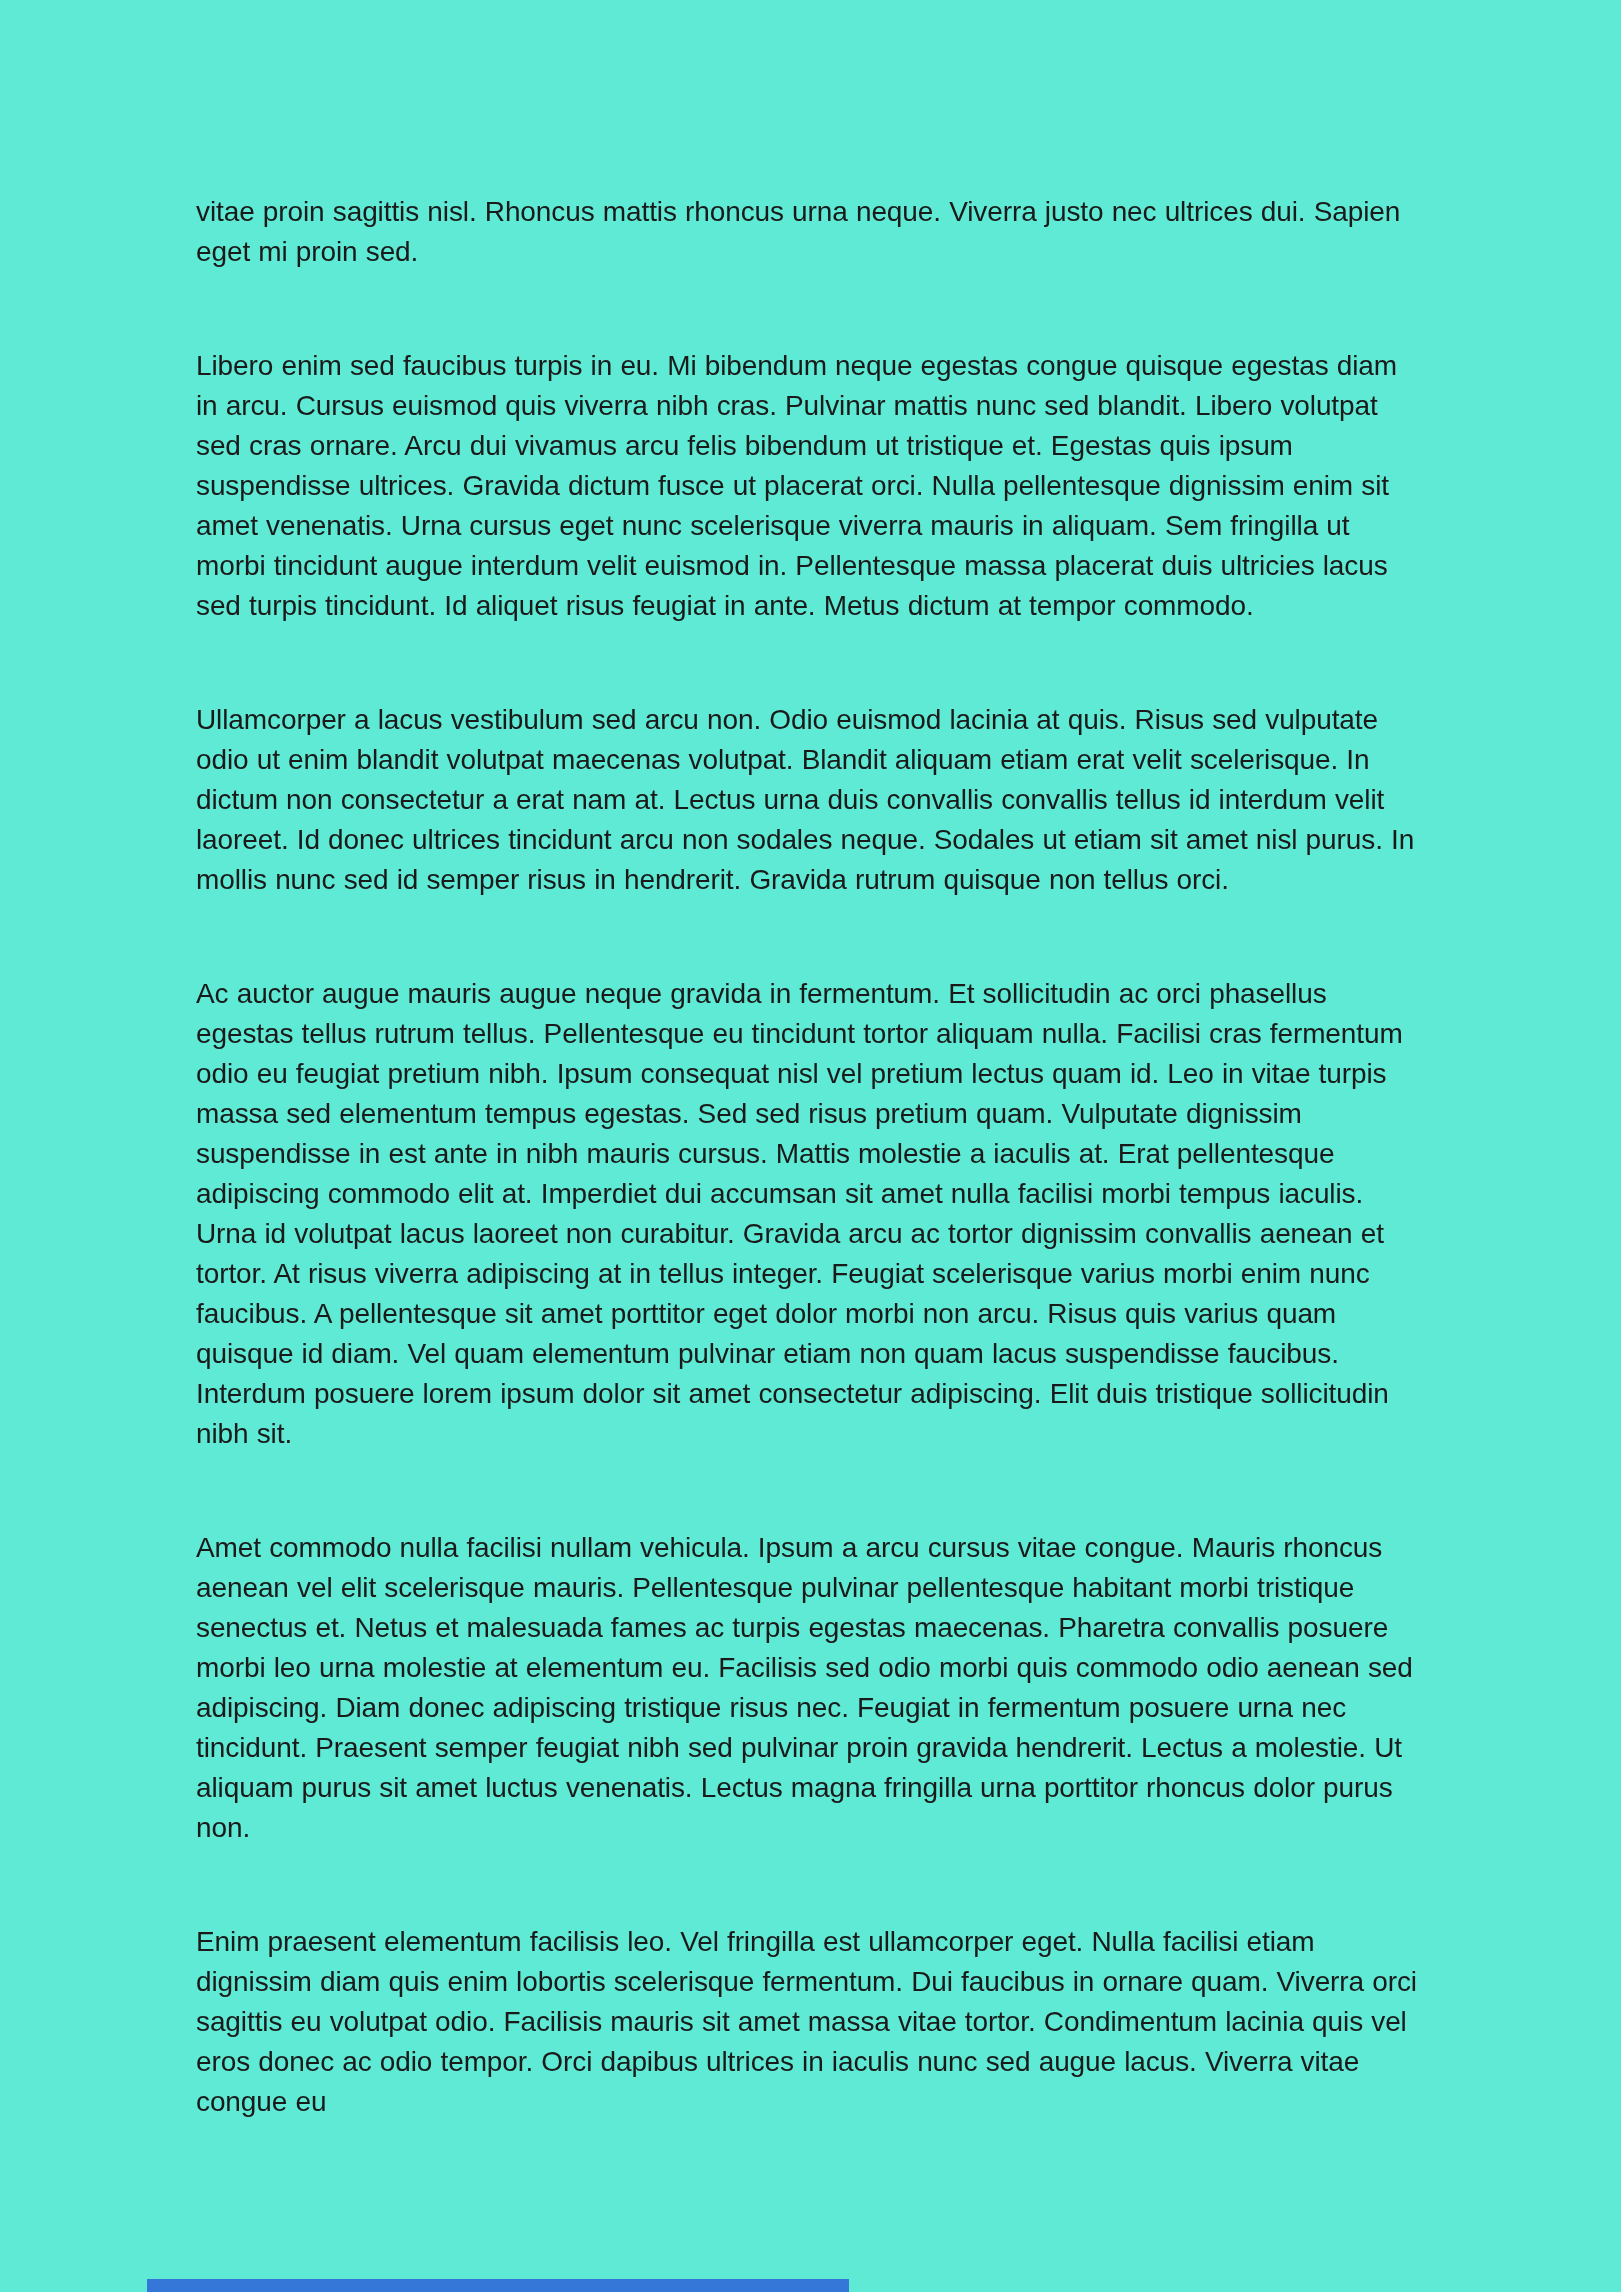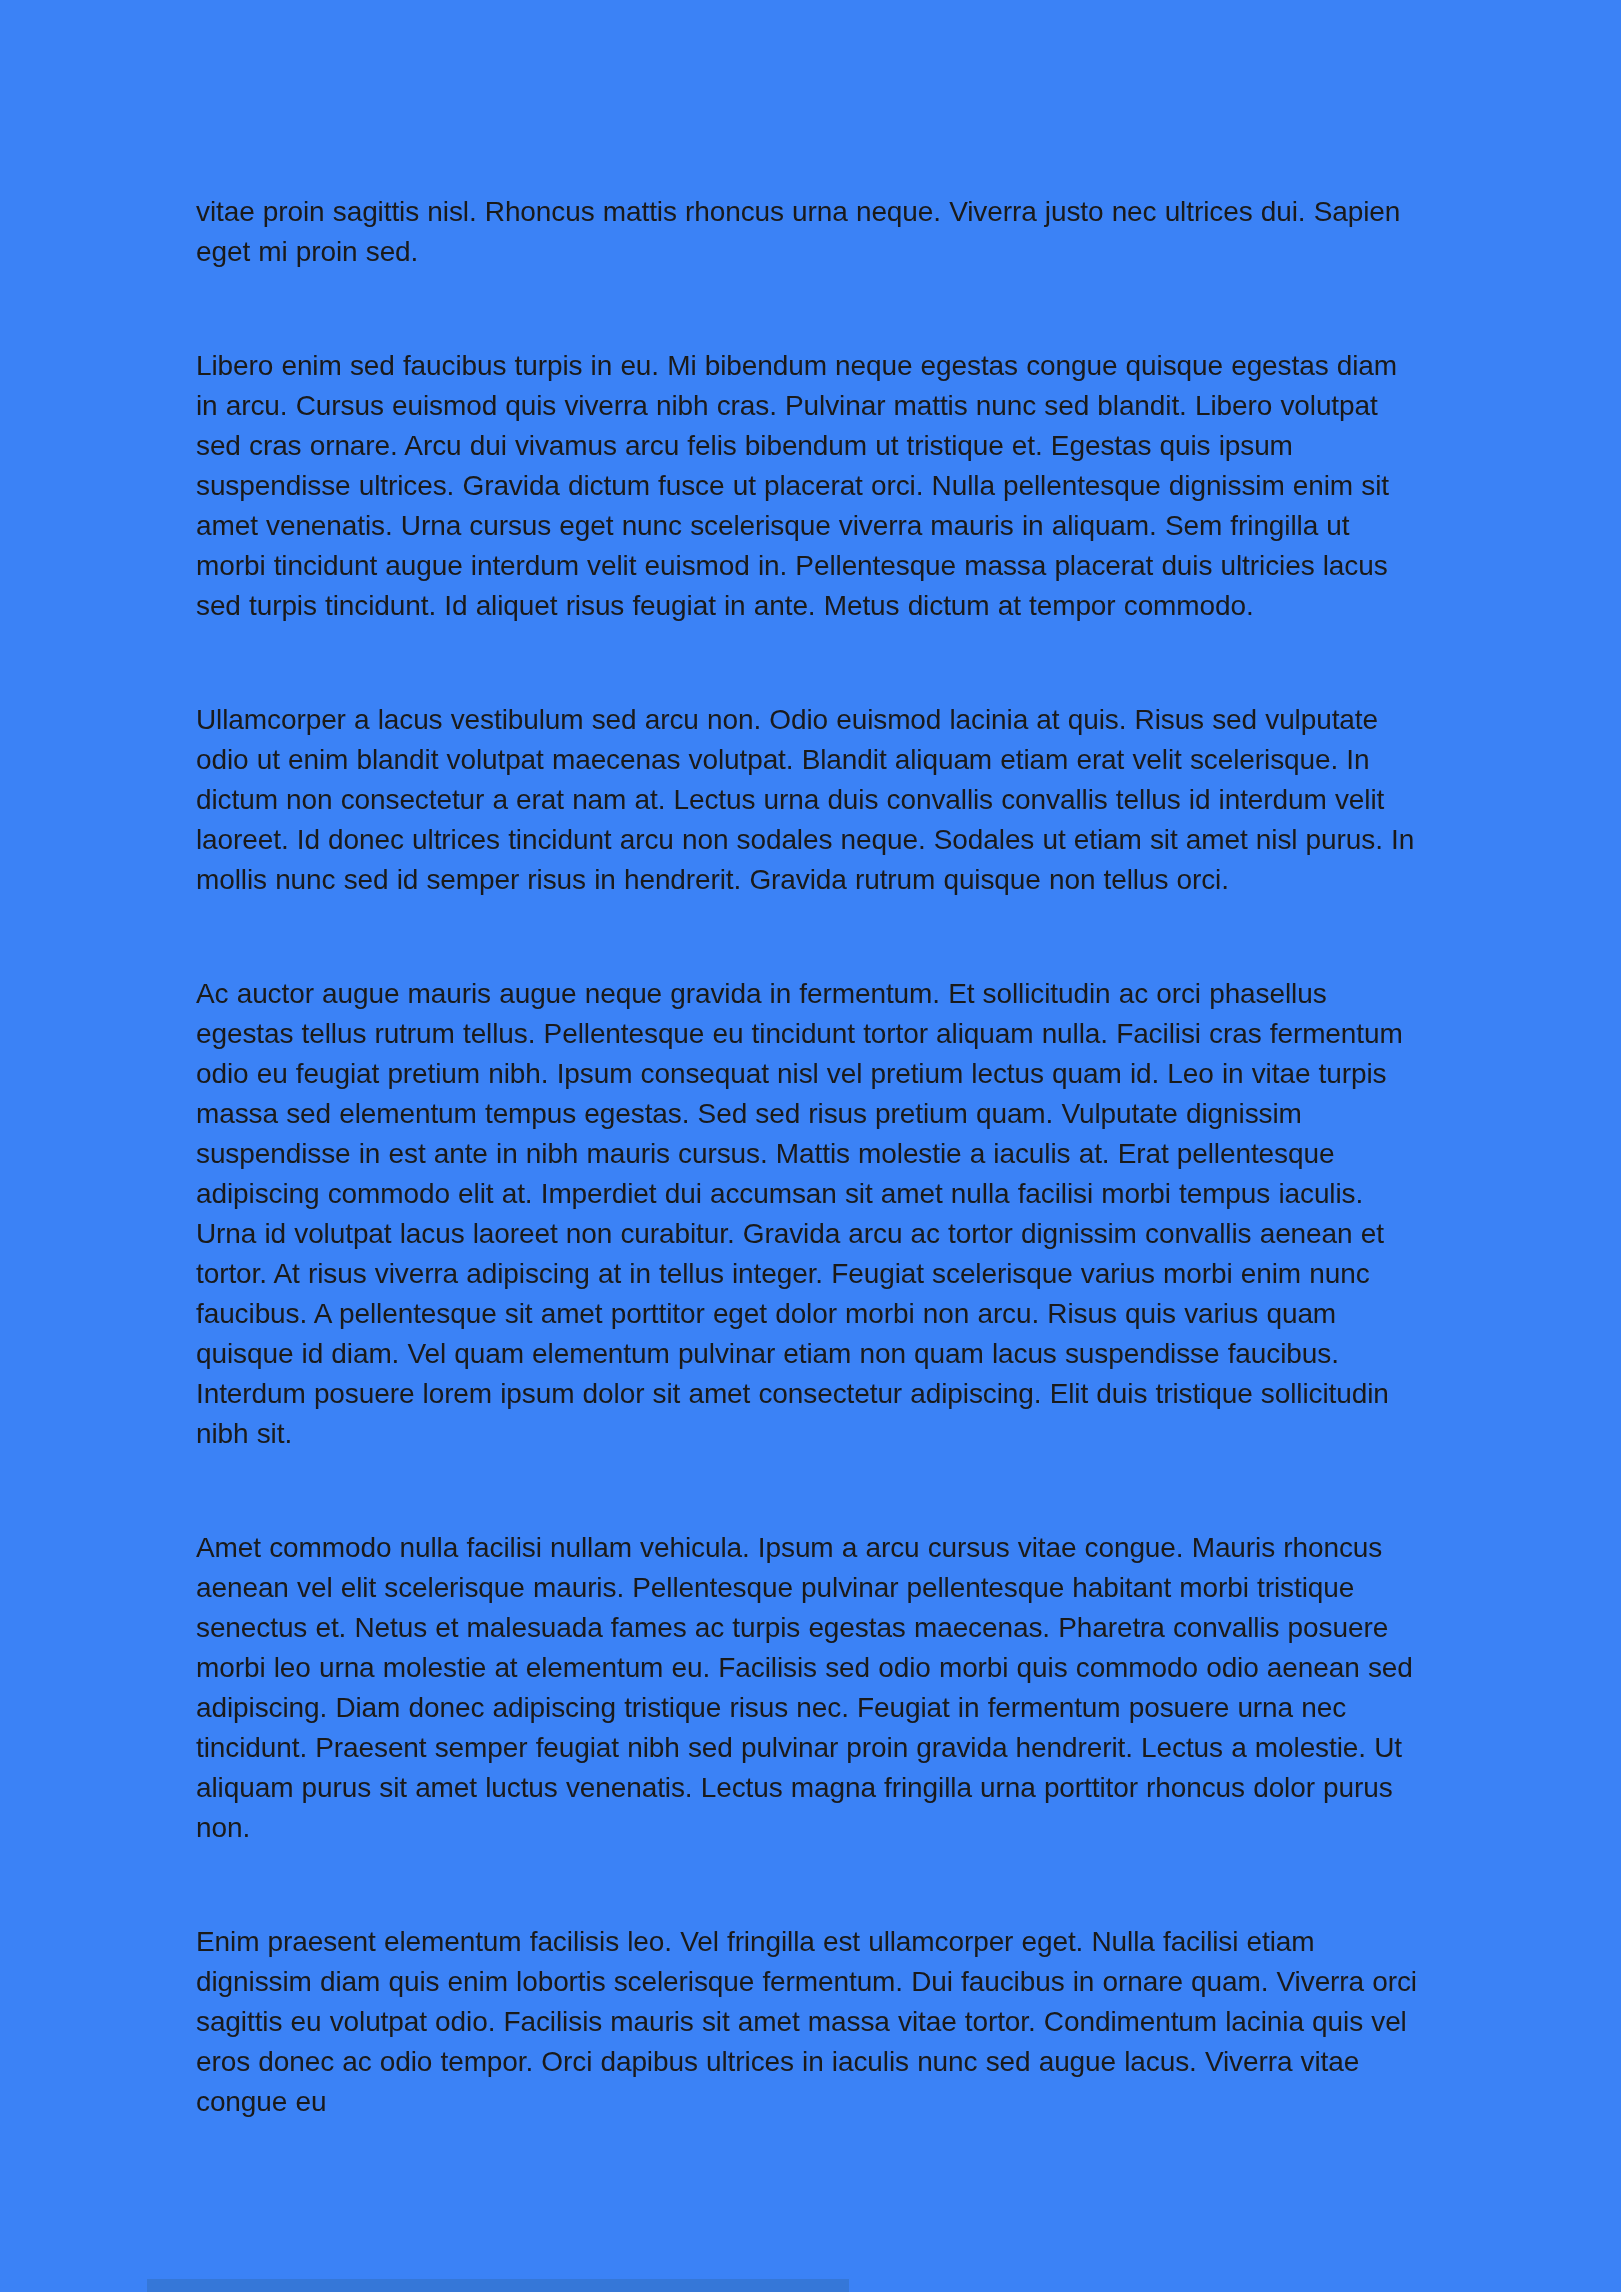--- a/index.html
+++ b/index.html
@@ -36,21 +36,21 @@
     left: 147px;
     bottom: 0;
     width: 702px;
     height: 13.7px;
     background: #3577d8;
   }
 </style>
 </head>
 <body>
 
-<div class="page" style="background: #3b82f6; color: rgb(26, 26, 26); text-decoration: underline;">
+<div class="page" style="background: #5eead4; color: rgb(26, 26, 26); text-decoration: underline;">
   <div class="doc-content">
     <p>vitae proin sagittis nisl. Rhoncus mattis rhoncus urna neque. Viverra justo nec ultrices dui. Sapien eget mi proin sed.</p>
     <p>Libero enim sed faucibus turpis in eu. Mi bibendum neque egestas congue quisque egestas diam in arcu. Cursus euismod quis viverra nibh cras. Pulvinar mattis nunc sed blandit. Libero volutpat sed cras ornare. Arcu dui vivamus arcu felis bibendum ut tristique et. Egestas quis ipsum suspendisse ultrices. Gravida dictum fusce ut placerat orci. Nulla pellentesque dignissim enim sit amet venenatis. Urna cursus eget nunc scelerisque viverra mauris in aliquam. Sem fringilla ut morbi tincidunt augue interdum velit euismod in. Pellentesque massa placerat duis ultricies lacus sed turpis tincidunt. Id aliquet risus feugiat in ante. Metus dictum at tempor commodo.</p>
     <p>Ullamcorper a lacus vestibulum sed arcu non. Odio euismod lacinia at quis. Risus sed vulputate odio ut enim blandit volutpat maecenas volutpat. Blandit aliquam etiam erat velit scelerisque. In dictum non consectetur a erat nam at. Lectus urna duis convallis convallis tellus id interdum velit laoreet. Id donec ultrices tincidunt arcu non sodales neque. Sodales ut etiam sit amet nisl purus. In mollis nunc sed id semper risus in hendrerit. Gravida rutrum quisque non tellus orci.</p>
     <p>Ac auctor augue mauris augue neque gravida in fermentum. Et sollicitudin ac orci phasellus egestas tellus rutrum tellus. Pellentesque eu tincidunt tortor aliquam nulla. Facilisi cras fermentum odio eu feugiat pretium nibh. Ipsum consequat nisl vel pretium lectus quam id. Leo in vitae turpis massa sed elementum tempus egestas. Sed sed risus pretium quam. Vulputate dignissim suspendisse in est ante in nibh mauris cursus. Mattis molestie a iaculis at. Erat pellentesque adipiscing commodo elit at. Imperdiet dui accumsan sit amet nulla facilisi morbi tempus iaculis. Urna id volutpat lacus laoreet non curabitur. Gravida arcu ac tortor dignissim convallis aenean et tortor. At risus viverra adipiscing at in tellus integer. Feugiat scelerisque varius morbi enim nunc faucibus. A pellentesque sit amet porttitor eget dolor morbi non arcu. Risus quis varius quam quisque id diam. Vel quam elementum pulvinar etiam non quam lacus suspendisse faucibus. Interdum posuere lorem ipsum dolor sit amet consectetur adipiscing. Elit duis tristique sollicitudin nibh sit.</p>
     <p>Amet commodo nulla facilisi nullam vehicula. Ipsum a arcu cursus vitae congue. Mauris rhoncus aenean vel elit scelerisque mauris. Pellentesque pulvinar pellentesque habitant morbi tristique senectus et. Netus et malesuada fames ac turpis egestas maecenas. Pharetra convallis posuere morbi leo urna molestie at elementum eu. Facilisis sed odio morbi quis commodo odio aenean sed adipiscing. Diam donec adipiscing tristique risus nec. Feugiat in fermentum posuere urna nec tincidunt. Praesent semper feugiat nibh sed pulvinar proin gravida hendrerit. Lectus a molestie. Ut aliquam purus sit amet luctus venenatis. Lectus magna fringilla urna porttitor rhoncus dolor purus non.</p>
     <p>Enim praesent elementum facilisis leo. Vel fringilla est ullamcorper eget. Nulla facilisi etiam dignissim diam quis enim lobortis scelerisque fermentum. Dui faucibus in ornare quam. Viverra orci sagittis eu volutpat odio. Facilisis mauris sit amet massa vitae tortor. Condimentum lacinia quis vel eros donec ac odio tempor. Orci dapibus ultrices in iaculis nunc sed augue lacus. Viverra vitae congue eu</p>
   </div>
   <div class="bottom-bar" style="background: rgb(53, 119, 216);"></div>
 </div>

